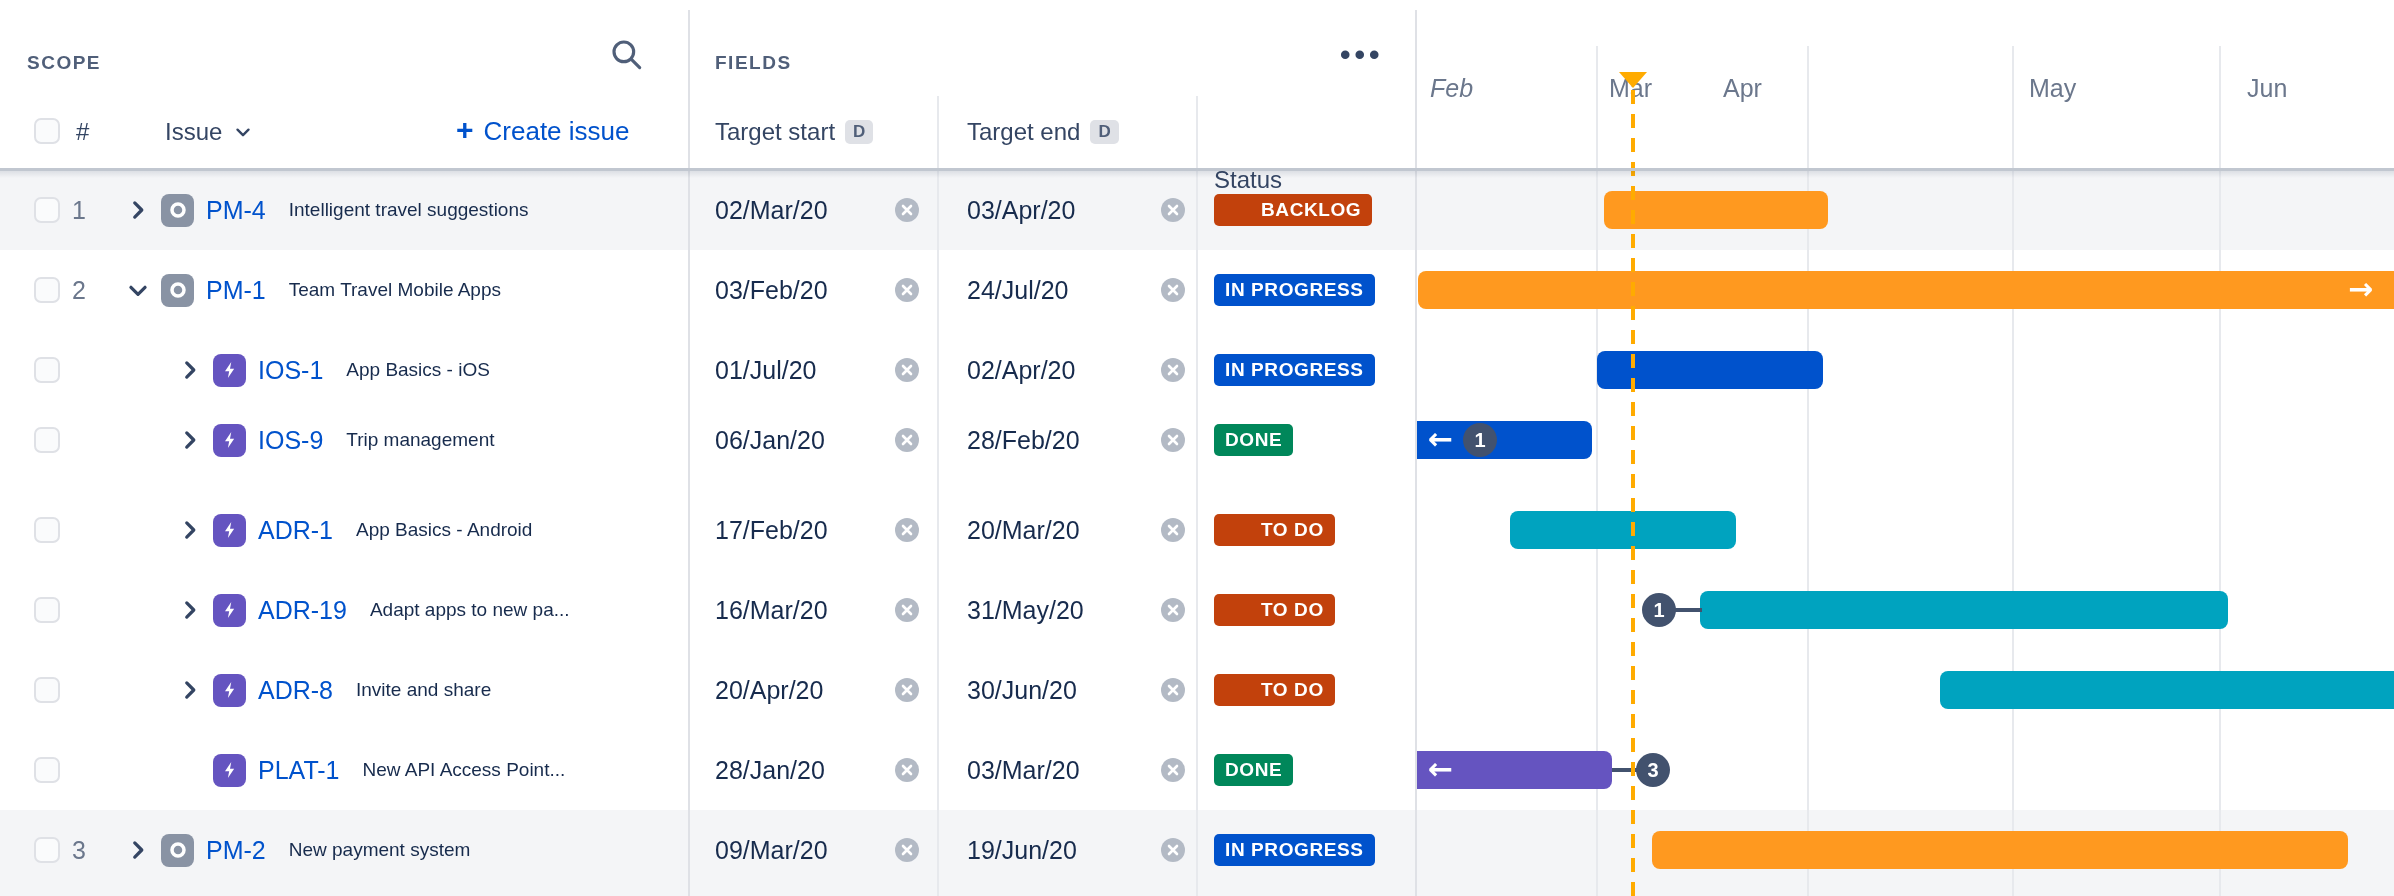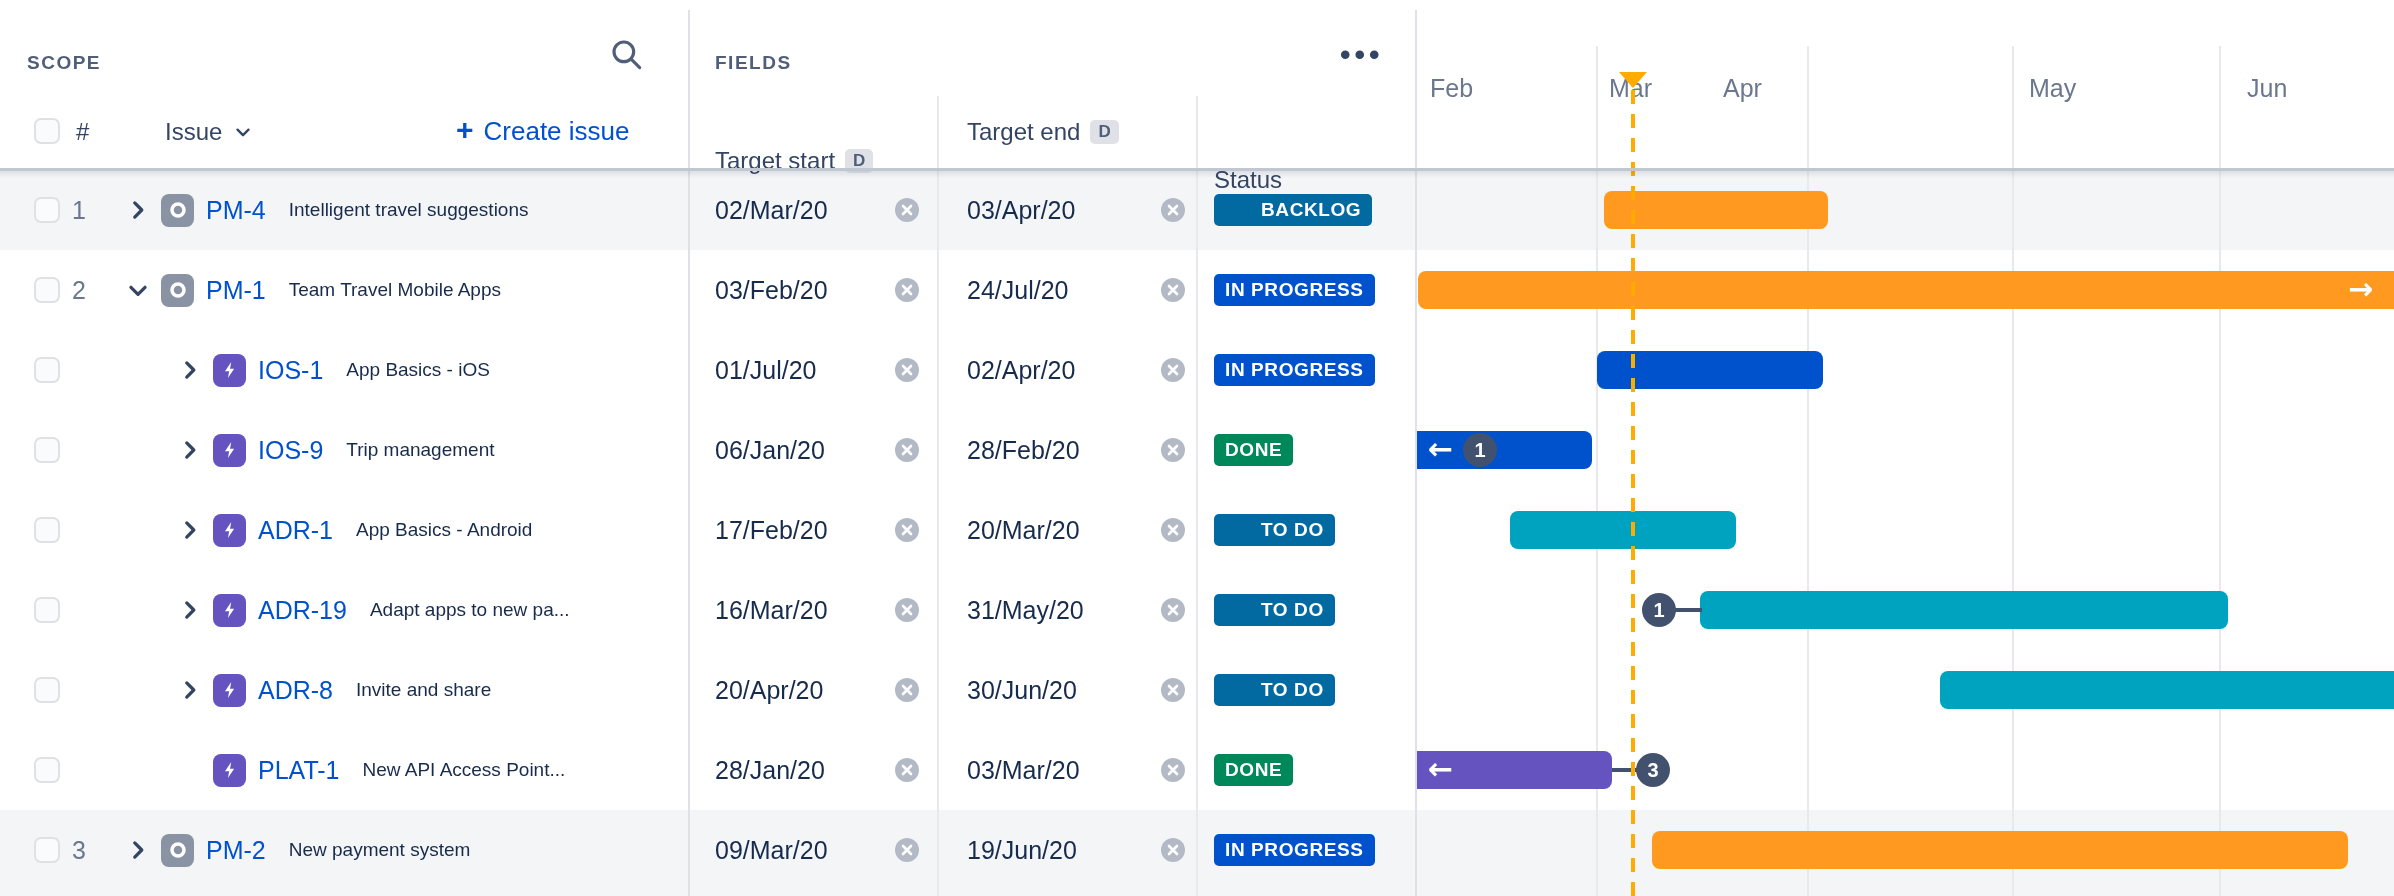--- a/index.html
+++ b/index.html
@@ -38,21 +38,21 @@
   .ticon.epic { background:#6554C0; }
   .key { font-size:25px; color:#0052CC; text-decoration:none; margin-left:3px; cursor:pointer; white-space:nowrap; }
   .summary { font-size:19px; color:#172B4D; margin-left:14px; white-space:nowrap; }
 
   
   .dateval { position:absolute; top:0; line-height:80px; font-size:25px; color:#172B4D; }
   .dateval.c1 { left:715px; } .dateval.c2 { left:967px; }
   .clear { position:absolute; top:27px; width:26px; height:26px; cursor:pointer; }
   .clear.c1 { left:894px; } .clear.c2 { left:1160px; }
   .badge { position:absolute; left:1214px; top:24px; font-size:19px; font-weight:700; letter-spacing:0.6px; color:#fff; border-radius:5px; padding:6px 11px 7px; line-height:1; white-space:nowrap; }
-  .badge.backlog, .badge.todo { background:#0369a1;padding-left:47px; }
+  .badge.backlog, .badge.todo { background:#c2410c;padding-left:47px; }
   .badge.inprogress { background:#0052CC; }
   .badge.done { background:#00875A; }
 
   
   .month-label { position:absolute; top:74px; font-size:25px; color:#6B778C; z-index:2; }
   .gridline { position:absolute; top:46px; bottom:0; width:2px; background:#E7E9ED; z-index:1; }
   .today-line { position:absolute; left:1631px; top:90px; bottom:0; width:4px; z-index:3;
     background:repeating-linear-gradient(180deg,#FFAB00 0 14px,transparent 14px 24px); }
   .today-tri { position:absolute; left:1619px; top:72px; width:0; height:0; z-index:4;
     border-left:14px solid transparent; border-right:14px solid transparent; border-top:16px solid #FFAB00; }
@@ -165,21 +165,21 @@
         </svg></span>
     <span class="dateval c2">02/Apr/20</span>
     <span class="clear c2"><svg width="26" height="26" viewBox="0 0 26 26">
           <circle cx="13" cy="13" r="12" fill="#B3BAC5"></circle>
           <path d="M9 9l8 8M17 9l-8 8" stroke="#fff" stroke-width="2.6" stroke-linecap="round"></path>
         </svg></span>
     <span class="badge inprogress">IN PROGRESS</span>
     <div class="bar blue" style="left:1597px; width:226px;"></div>
   </div>
 
-  <div class="row" style="top:410px;text-decoration:underline;">
+  <div class="row" style="top:400px;text-decoration:underline;">
     <div class="cb"></div>
     <div class="tree lvl1">
       <span class="chev">
           <svg width="26" height="26" viewBox="0 0 24 24">
             <path d="M9 5.5l6.5 6.5L9 18.5" stroke="#344563" stroke-width="3" fill="none" stroke-linecap="round" stroke-linejoin="round"></path>
           </svg>
         </span>
       <span class="ticon epic">
           <svg width="20" height="20" viewBox="0 0 24 24">
             <path d="M13.5 2.5L6 13.5h5l-1.5 8L17 10.5h-5z" fill="#fff"></path>
@@ -370,31 +370,31 @@
         <path d="M6 9.5l6 6 6-6" stroke="#344563" stroke-width="2.6" fill="none" stroke-linecap="round" stroke-linejoin="round"></path>
       </svg>
   </div>
   <div class="create-issue">
     <span class="plus">+</span>
     <span>Create issue</span>
   </div>
 
   <div class="section-label" style="left:715px;">FIELDS</div>
   <div class="dots">•••</div>
-  <div class="col-header" style="left:715px;margin-top:29px;">
+  <div class="col-header" style="left:715px;">
     <span>Target start</span>
     <span class="d-badge">D</span>
   </div>
   <div class="col-header" style="left:967px;">
     <span>Target end</span>
     <span class="d-badge">D</span>
   </div>
   <div class="col-header" style="left:1214px;margin-top:48px;">Status</div>
 
-  <div class="month-label" style="left:1430px;">Feb</div>
+  <div class="month-label" style="left:1430px;font-style:italic;">Feb</div>
   <div class="month-label" style="left:1609px;">Mar</div>
   <div class="month-label" style="left:1723px;">Apr</div>
   <div class="month-label" style="left:2029px;">May</div>
   <div class="month-label" style="left:2247px;">Jun</div>
 
   <div class="header-divider"></div>
   <div class="header-shadow"></div>
 
   <div class="today-line"></div>
   <div class="today-tri"></div>

